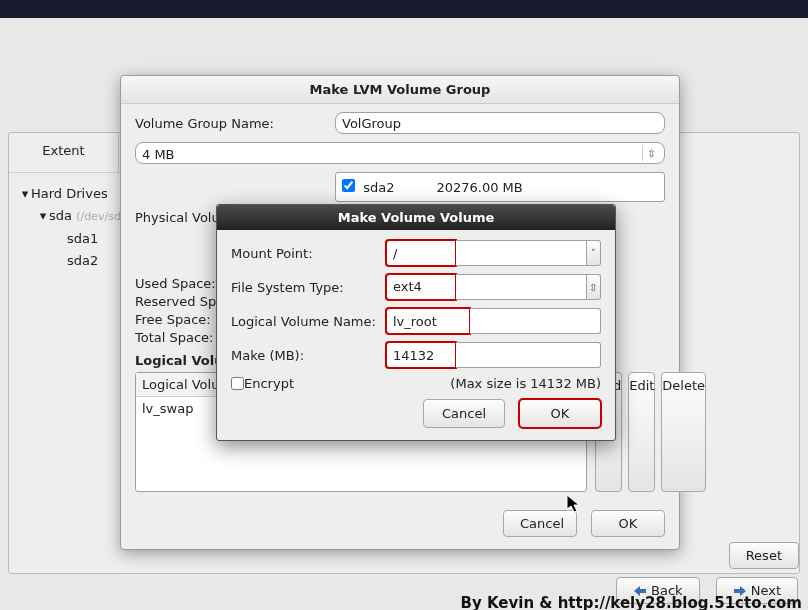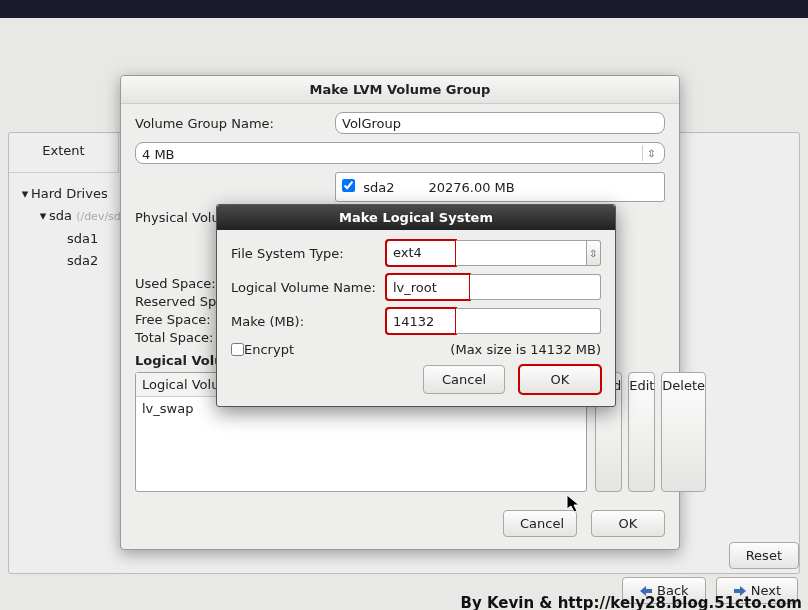--- a/index.html
+++ b/index.html
@@ -8,21 +8,21 @@
 .main-area{position:absolute;left:8px;right:8px;top:32px;bottom:36px}
 .bg-panel{position:absolute;left:0;right:0;top:100px;bottom:0;border:1px solid #bbb;background:#eee;border-radius:3px}
 .bg-device-col{position:absolute;left:0;top:0;width:110px;height:40px;text-align:center;padding-top:10px;border-right:1px solid #ccc;border-bottom:1px solid #ccc}
 .bg-tree{position:absolute;left:10px;top:50px;width:150px;line-height:22px}
 .bg-tree .row{white-space:nowrap}
 .bg-tree .tri{display:inline-block;width:12px;text-align:center}
 .bg-tree .sub{color:#aaa;font-size:11px}
 .bg-reset{position:absolute;right:0;bottom:4px}
 .btn{display:inline-block;background:linear-gradient(#fdfdfd,#e4e4e2);border:1px solid #a8a8a4;border-radius:4px;padding:5px 16px;cursor:pointer;text-align:center}
 .btn svg{vertical-align:-2px}
-.footer{position:absolute;left:0;right:0;bottom:6px;display:flex;justify-content:flex-end;gap:10px;padding-right:10px}
+.footer{position:absolute;left:0;right:0;bottom:6px;display:flex;justify-content:flex-end;gap:16px;padding-right:10px}
 
 
 .lvm-dialog{position:absolute;left:120px;top:75px;width:560px;height:475px;background:#eeeeec;border:1px solid #999;box-shadow:0 4px 16px rgba(0,0,0,.35);border-radius:4px}
 .lvm-title{background:linear-gradient(#f7f7f6,#e4e4e2);border-bottom:1px solid #ccc;text-align:center;font-weight:bold;padding:6px 0;border-radius:4px 4px 0 0}
 .lvm-body{padding:8px 14px;position:relative;height:calc(100% - 30px)}
 .lvm-row{display:flex;align-items:center;margin-bottom:8px}
 .lvm-row .lab{width:200px}
 .input{flex:1;background:#fff;border:1px solid #a0a0a0;border-radius:8px;padding:4px 6px;height:22px}
 .select{position:relative}
 .select .arrow{position:absolute;right:4px;top:2px;bottom:2px;width:18px;border-left:1px solid #ccc;display:flex;align-items:center;justify-content:center;font-size:10px;color:#555}
@@ -91,21 +91,21 @@
     <div class="lvm-row">
       <div class="input select">
         <span>4 MB</span>
         <span class="arrow">⇳</span>
       </div>
     </div>
     <div class="lvm-row">
       <div class="lab" style="width:200px"></div>
       <div class="pv-box">
         <label><input type="checkbox" checked="" style=""> <span>sda2</span></label>
-        <span style="margin-left:22px">20276.00 MB</span>
+        <span style="margin-left:30px">20276.00 MB</span>
       </div>
     </div>
     <div class="lvm-row">
       <div class="lab">Physical Volum</div>
     </div>
     <div class="stats">
       <div>Used Space:</div>
       <div>Reserved Space</div>
       <div>Free Space:</div>
       <div>Total Space:</div>
@@ -123,22 +123,30 @@
       </div>
     </div>
     <div class="lvm-footer">
       <span class="btn">Cancel</span>
       <span class="btn">OK</span>
     </div>
   </div>
 </div>
 
 <div class="mlv-dialog">
-  <div class="mlv-title"><span>Make Logical System</span></div>
+  <div class="mlv-title"><span>Make Volume Volume</span></div>
   <div class="mlv-body">
+    <div class="mlv-row">
+      <div class="lab">Mount Point:</div>
+      <div class="fld mlv-combo">
+        <input class="mlv-input hl-red" style="width: 70px; flex: 0 0 auto;" value="/">
+        <input class="mlv-input" style="border-left: none; border-radius: 0px;">
+        <span class="dd">˅</span>
+      </div>
+    </div>
     <div class="mlv-row">
       <div class="lab">File System Type:</div>
       <div class="fld mlv-combo">
         <div class="mlv-input hl-red" style="width:70px;flex:none;border-right:none"><span>ext4</span></div>
         <div class="mlv-input" style="border-left:none;border-radius:0"></div>
         <span class="dd">⇳</span>
       </div>
     </div>
     <div class="mlv-row">
       <div class="lab">Logical Volume Name:</div>

